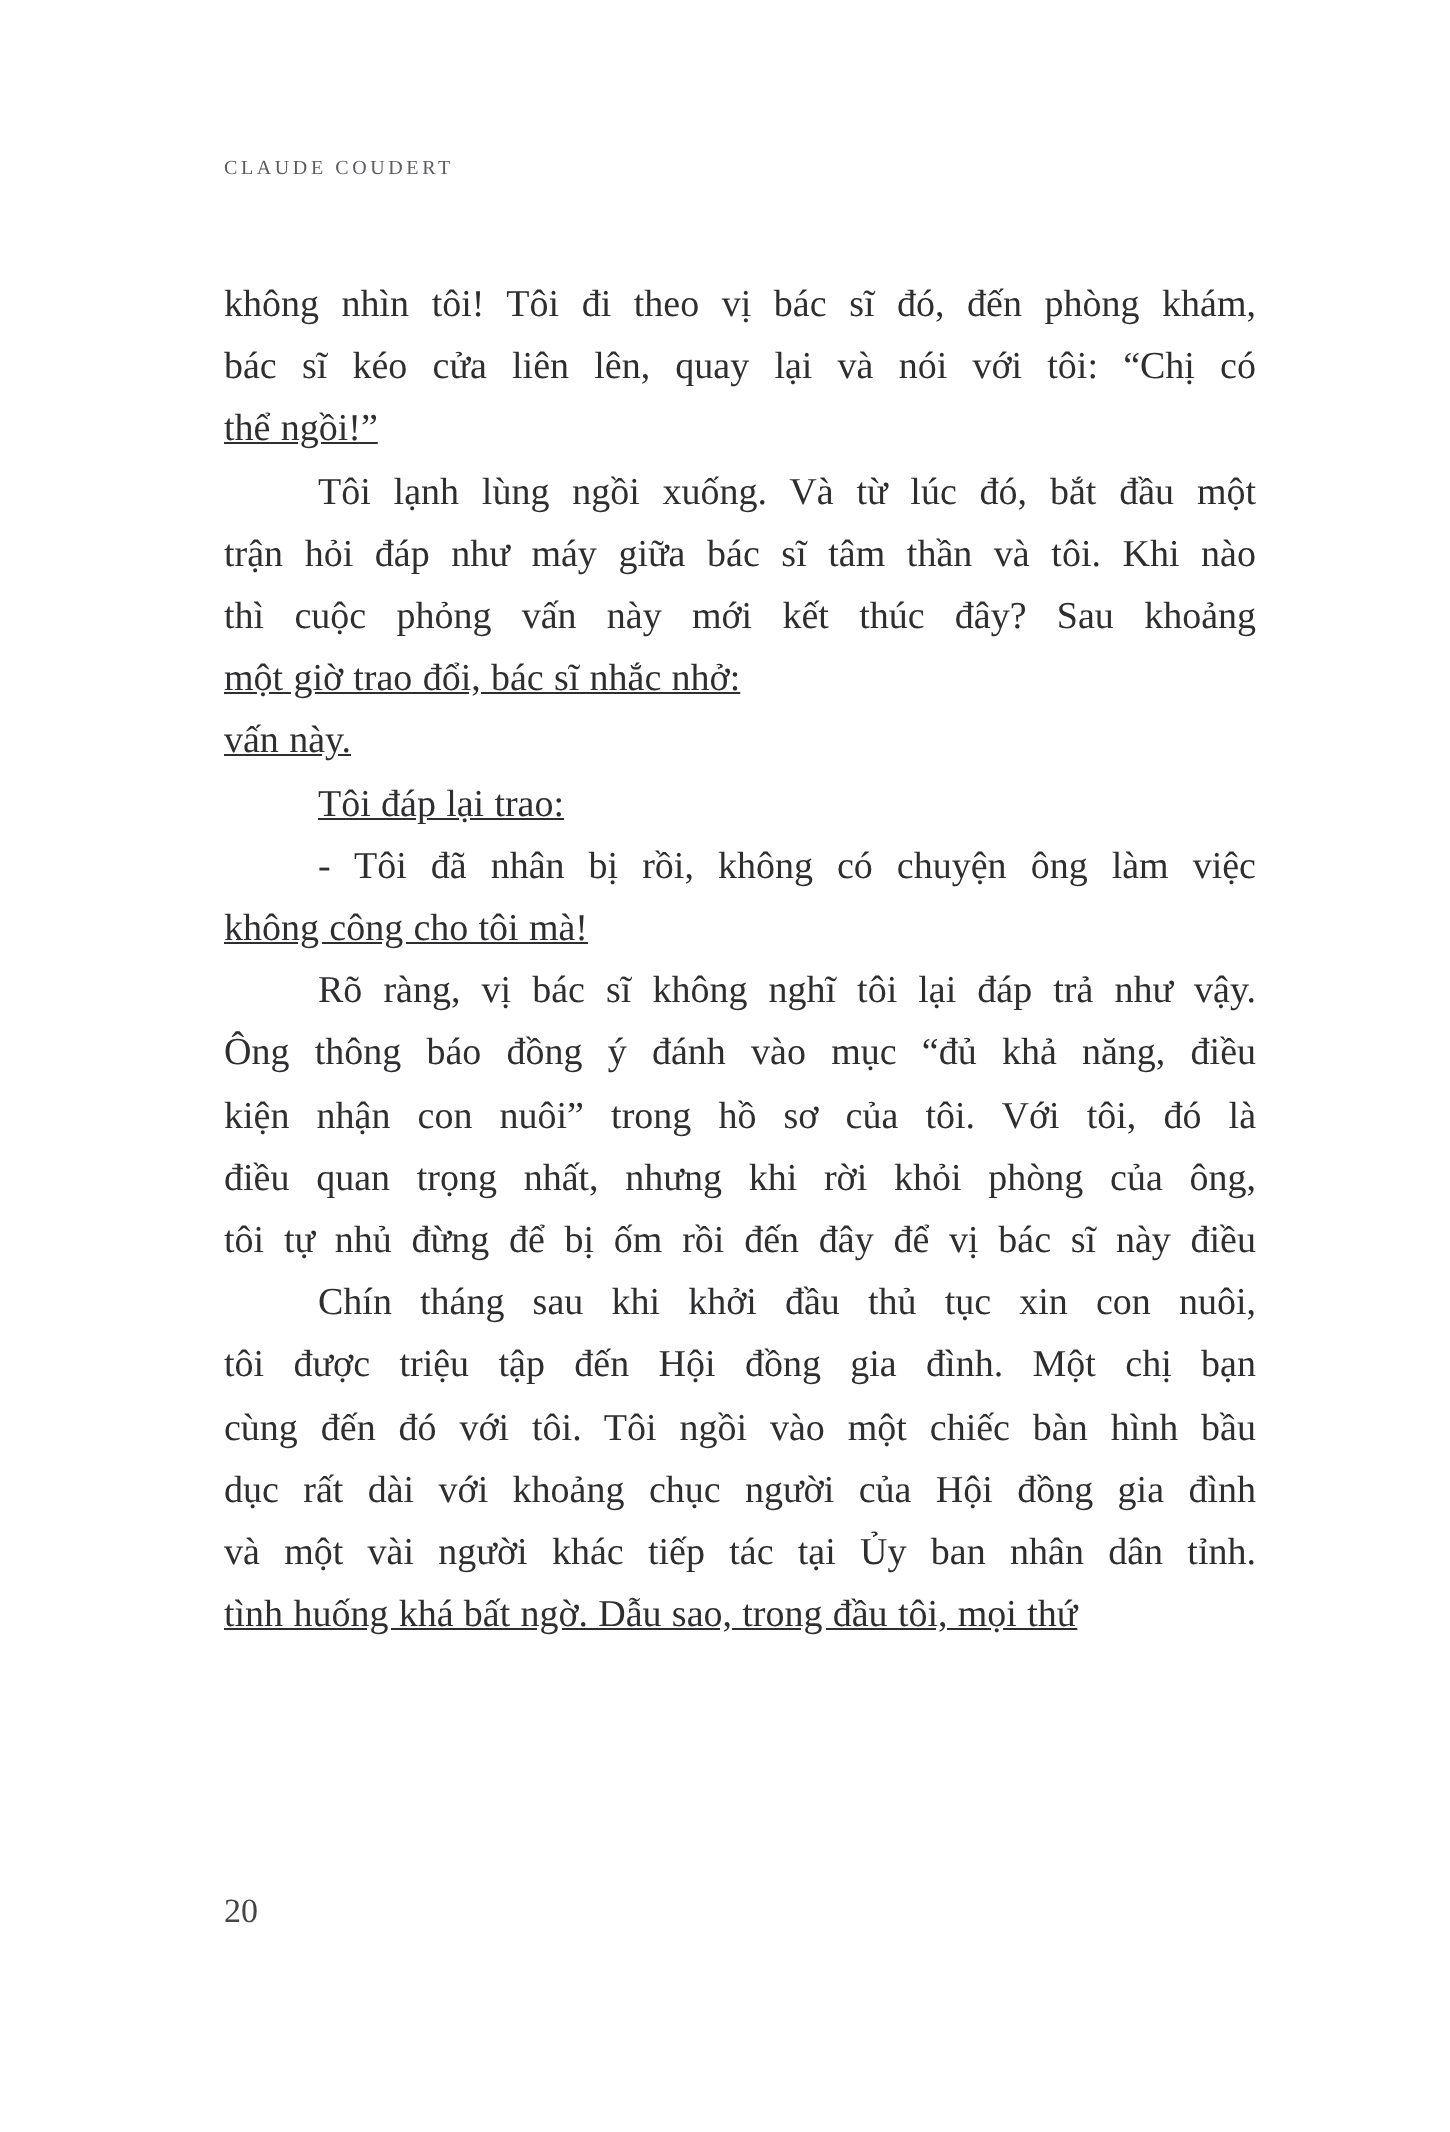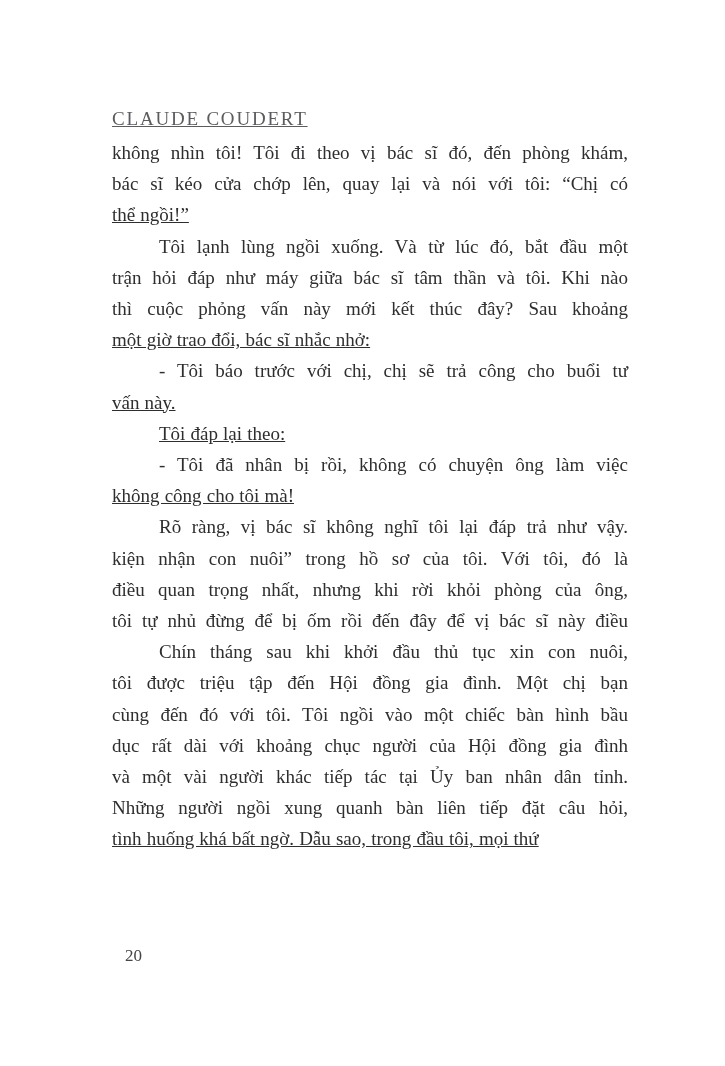--- a/index.html
+++ b/index.html
@@ -15,26 +15,25 @@
     overflow: hidden;
   }
   .book-page {
     position: absolute;
     inset: 0;
     background: var(--page-bg, #ffffff);
   }
   .running-header {
     position: absolute;
     left: 112px;
-    top: 108px;
-    font-size: 19px;
+    top: 79px;
+    font-size: 10px;
     letter-spacing: 1.8px;
     color: var(--header-color, #5c5c60);
     text-transform: uppercase;
-    text-decoration: underline;
   }
   .body-text {
     position: absolute;
     left: 112px;
     top: 137px;
     width: 516px;
     font-size: 19px;
     line-height: 31.2px;
     color: var(--body-color, #2e2e30);
   }
@@ -49,49 +48,47 @@
   }
   .line.indent {
     padding-left: 47px;
   }
   .page-number {
     position: absolute;
     left: 112px;
     top: 946px;
     font-size: 17px;
     color: var(--pagenum-color, #454548);
-    margin-left: 13px;
   }
 </style>
 </head>
 <body>
 
 <div class="book-page">
   <div class="running-header">CLAUDE COUDERT</div>
 
   <div class="body-text">
       <div class="line">không nhìn tôi! Tôi đi theo vị bác sĩ đó, đến phòng khám,</div>
-      <div class="line">bác sĩ kéo cửa chớp lên, quay lại và nói với tôi: “Chị có</div>
+      <div class="line">bác sĩ kéo cửa liên lên, quay lại và nói với tôi: “Chị có</div>
       <div class="line last">thể ngồi!”</div>
       <div class="line indent">Tôi lạnh lùng ngồi xuống. Và từ lúc đó, bắt đầu một</div>
       <div class="line">trận hỏi đáp như máy giữa bác sĩ tâm thần và tôi. Khi nào</div>
       <div class="line">thì cuộc phỏng vấn này mới kết thúc đây? Sau khoảng</div>
       <div class="line last">một giờ trao đổi, bác sĩ nhắc nhở:</div>
-      <div class="line indent">- Tôi báo trước với chị, chị sẽ trả công cho buổi tư</div>
       <div class="line last">vấn này.</div>
-      <div class="line indent last">Tôi đáp lại theo:</div>
+      <div class="line indent last">Tôi đáp lại trao:</div>
       <div class="line indent">- Tôi đã nhân bị rồi, không có chuyện ông làm việc</div>
       <div class="line last">không công cho tôi mà!</div>
       <div class="line indent">Rõ ràng, vị bác sĩ không nghĩ tôi lại đáp trả như vậy.</div>
+      <div class="line">Ông thông báo đồng ý đánh vào mục “đủ khả năng, điều</div>
       <div class="line">kiện nhận con nuôi” trong hồ sơ của tôi. Với tôi, đó là</div>
       <div class="line">điều quan trọng nhất, nhưng khi rời khỏi phòng của ông,</div>
       <div class="line">tôi tự nhủ đừng để bị ốm rồi đến đây để vị bác sĩ này điều</div>
       <div class="line indent">Chín tháng sau khi khởi đầu thủ tục xin con nuôi,</div>
       <div class="line">tôi được triệu tập đến Hội đồng gia đình. Một chị bạn</div>
       <div class="line">cùng đến đó với tôi. Tôi ngồi vào một chiếc bàn hình bầu</div>
       <div class="line">dục rất dài với khoảng chục người của Hội đồng gia đình</div>
       <div class="line">và một vài người khác tiếp tác tại Ủy ban nhân dân tỉnh.</div>
-      <div class="line">Những người ngồi xung quanh bàn liên tiếp đặt câu hỏi,</div>
       <div class="line last">tình huống khá bất ngờ. Dẫu sao, trong đầu tôi, mọi thứ</div>
     </div>
 
   <div class="page-number">20</div>
 </div>
 
 </body></html>

